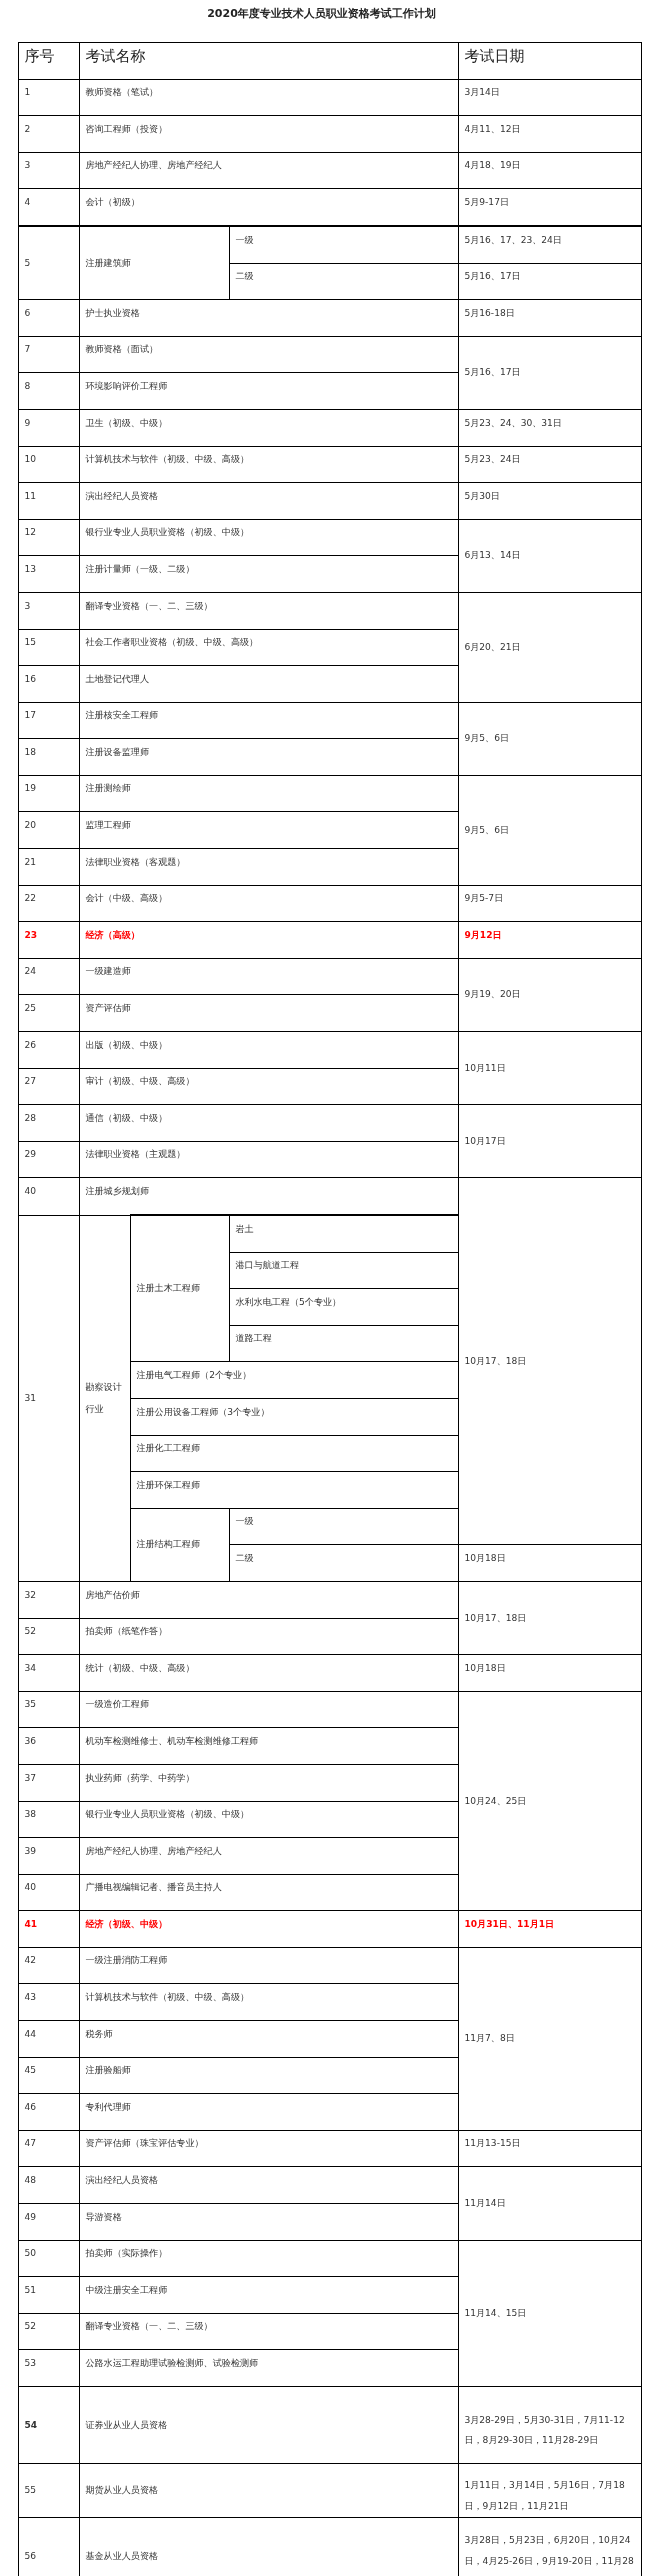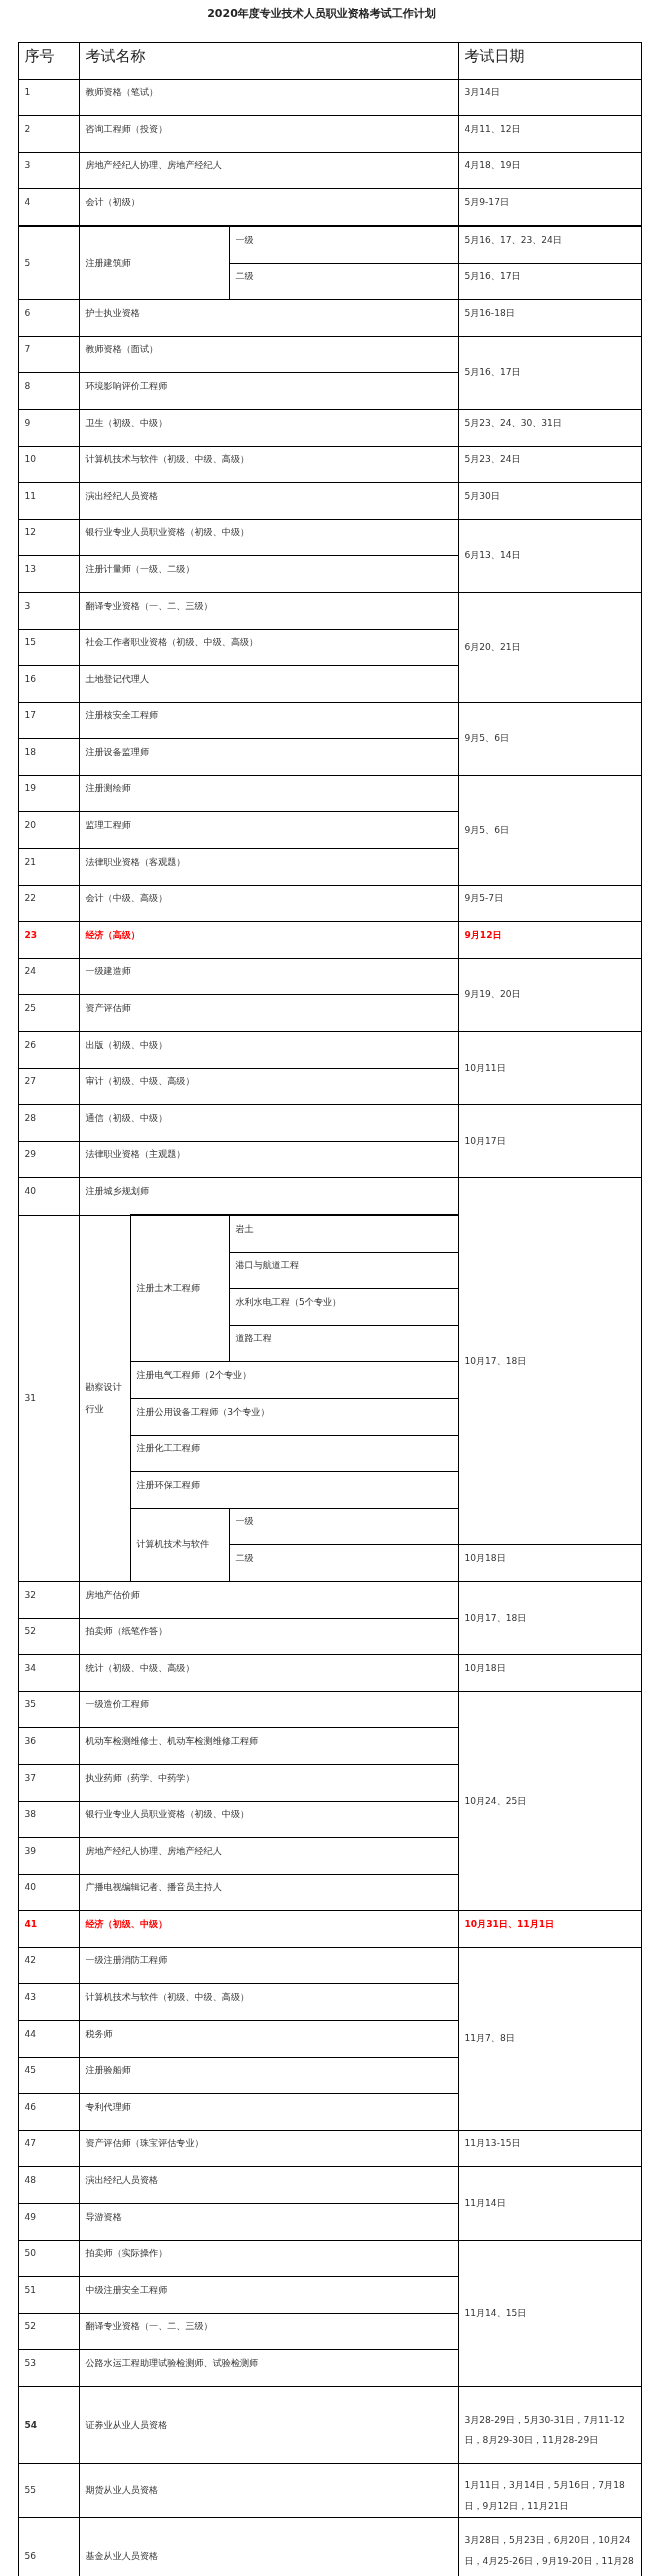--- a/index.html
+++ b/index.html
@@ -219,21 +219,21 @@
       <tr>
         <td colspan="2">注册公用设备工程师（3个专业）</td>
       </tr>
       <tr>
         <td colspan="2">注册化工工程师</td>
       </tr>
       <tr>
         <td colspan="2">注册环保工程师</td>
       </tr>
       <tr>
-        <td rowspan="2" class="vmid">计算机技术与软件</td>
+        <td rowspan="2" class="vmid">注册结构工程师</td>
         <td>一级</td>
       </tr>
       <tr>
         <td>二级</td>
         <td>10月18日</td>
       </tr>
       <tr>
         <td>32</td>
         <td colspan="3">房地产估价师</td>
         <td rowspan="2" class="vmid">10月17、18日</td>

